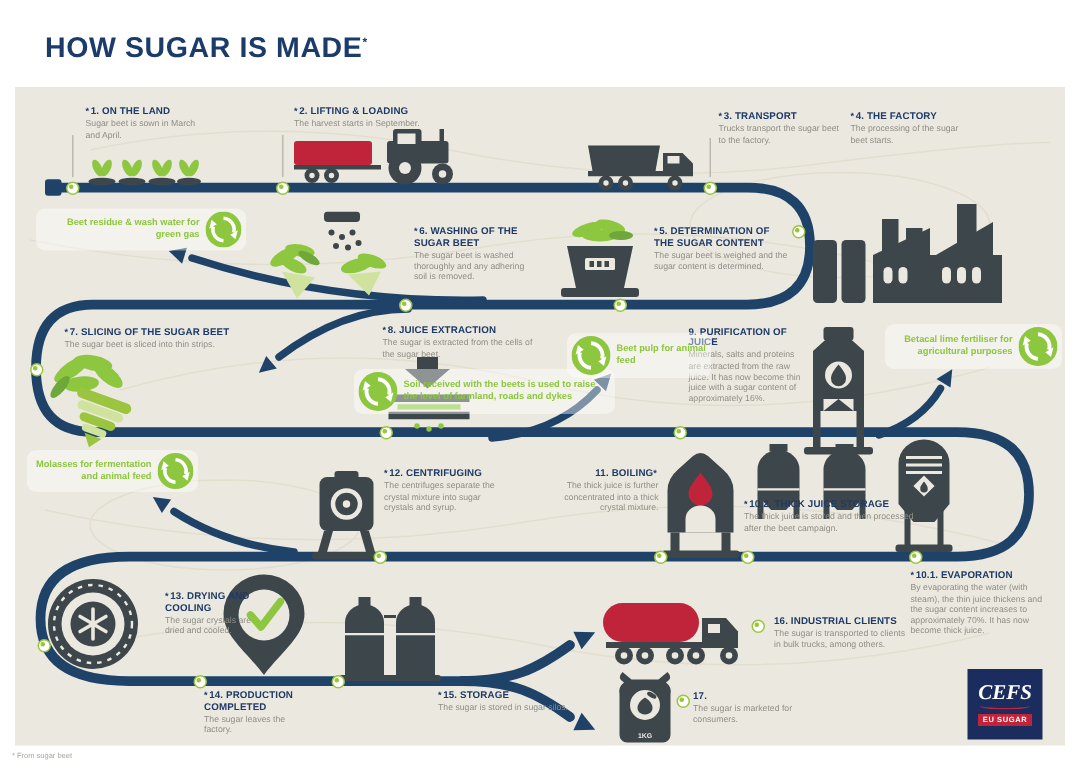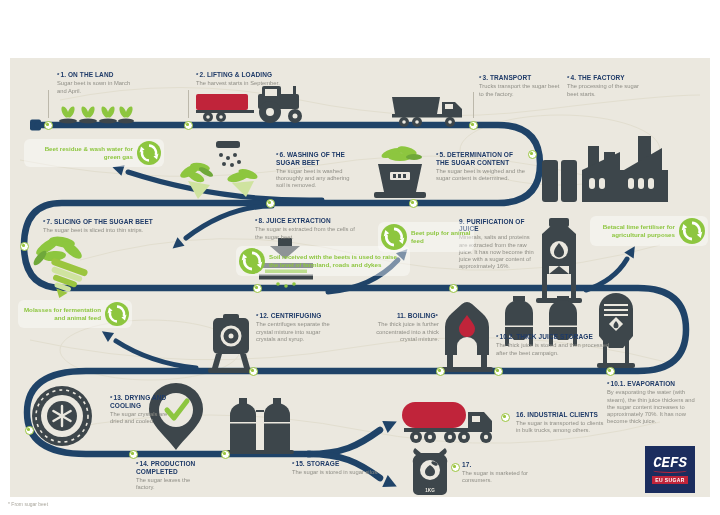--- a/index.html
+++ b/index.html
@@ -20,33 +20,34 @@
   .sd{font-size:5.8px;color:#8f8e86;line-height:1.25;margin-top:1.5px;}
   .mk{color:#1e3a68;font-size:6px;margin-right:1px;}
   .ra{text-align:right;}
   .note{position:absolute;display:flex;align-items:center;gap:4px;z-index:5;
         background:rgba(255,255,255,.42);border-radius:6px;padding:2px 3px;}
   .nt{font-size:6.2px;font-weight:bold;color:#8dc63f;line-height:1.25;}
   .rc{flex:0 0 auto;}
   .vguide{position:absolute;width:1px;background:#bcb8ab;z-index:1;}
   .logo{position:absolute;left:645px;top:446px;width:50px;height:47px;background:#1b2d5e;
         z-index:7;display:flex;flex-direction:column;align-items:center;justify-content:center;}
-  .logo-cefs{font-family:Liberation Mono, monospace;font-style:italic;font-weight:bold;
+  .logo-cefs{font-family:Liberation Serif, serif;font-style:italic;font-weight:bold;
         color:#ffffff;font-size:14px;line-height:1;}
   .logo-swoosh{width:34px;height:4px;border-bottom:1.6px solid #c0243a;border-radius:50%;
         margin-top:-2px;}
   .logo-sub{margin-top:3px;background:#c0243a;color:#ffffff;font-size:5px;font-weight:bold;
         padding:1px 3px;letter-spacing:.4px;}
   .footnote{position:absolute;left:8px;top:501px;font-size:5px;color:#a9a69c;z-index:5;}
 </style>
 </head>
 <body>
 
 <div class="page">
 
+  <h1 class="title"><span>HOW SUGAR IS MADE</span><sup>*</sup></h1>
 
   <div class="panel"></div>
 
   <svg class="bg" viewBox="0 0 720 515">
     <g fill="none" stroke="#e2decf" stroke-width="1">
       <path d="M60,100 q120,-25 240,0 t240,10 t160,-15"></path>
       <path d="M20,160 q150,30 300,5 t300,20"></path>
       <path d="M80,260 q140,-40 280,-5 t300,-10"></path>
       <path d="M30,340 q160,35 320,8 t320,15"></path>
       <path d="M60,430 q150,-30 300,0 t300,-8"></path>

